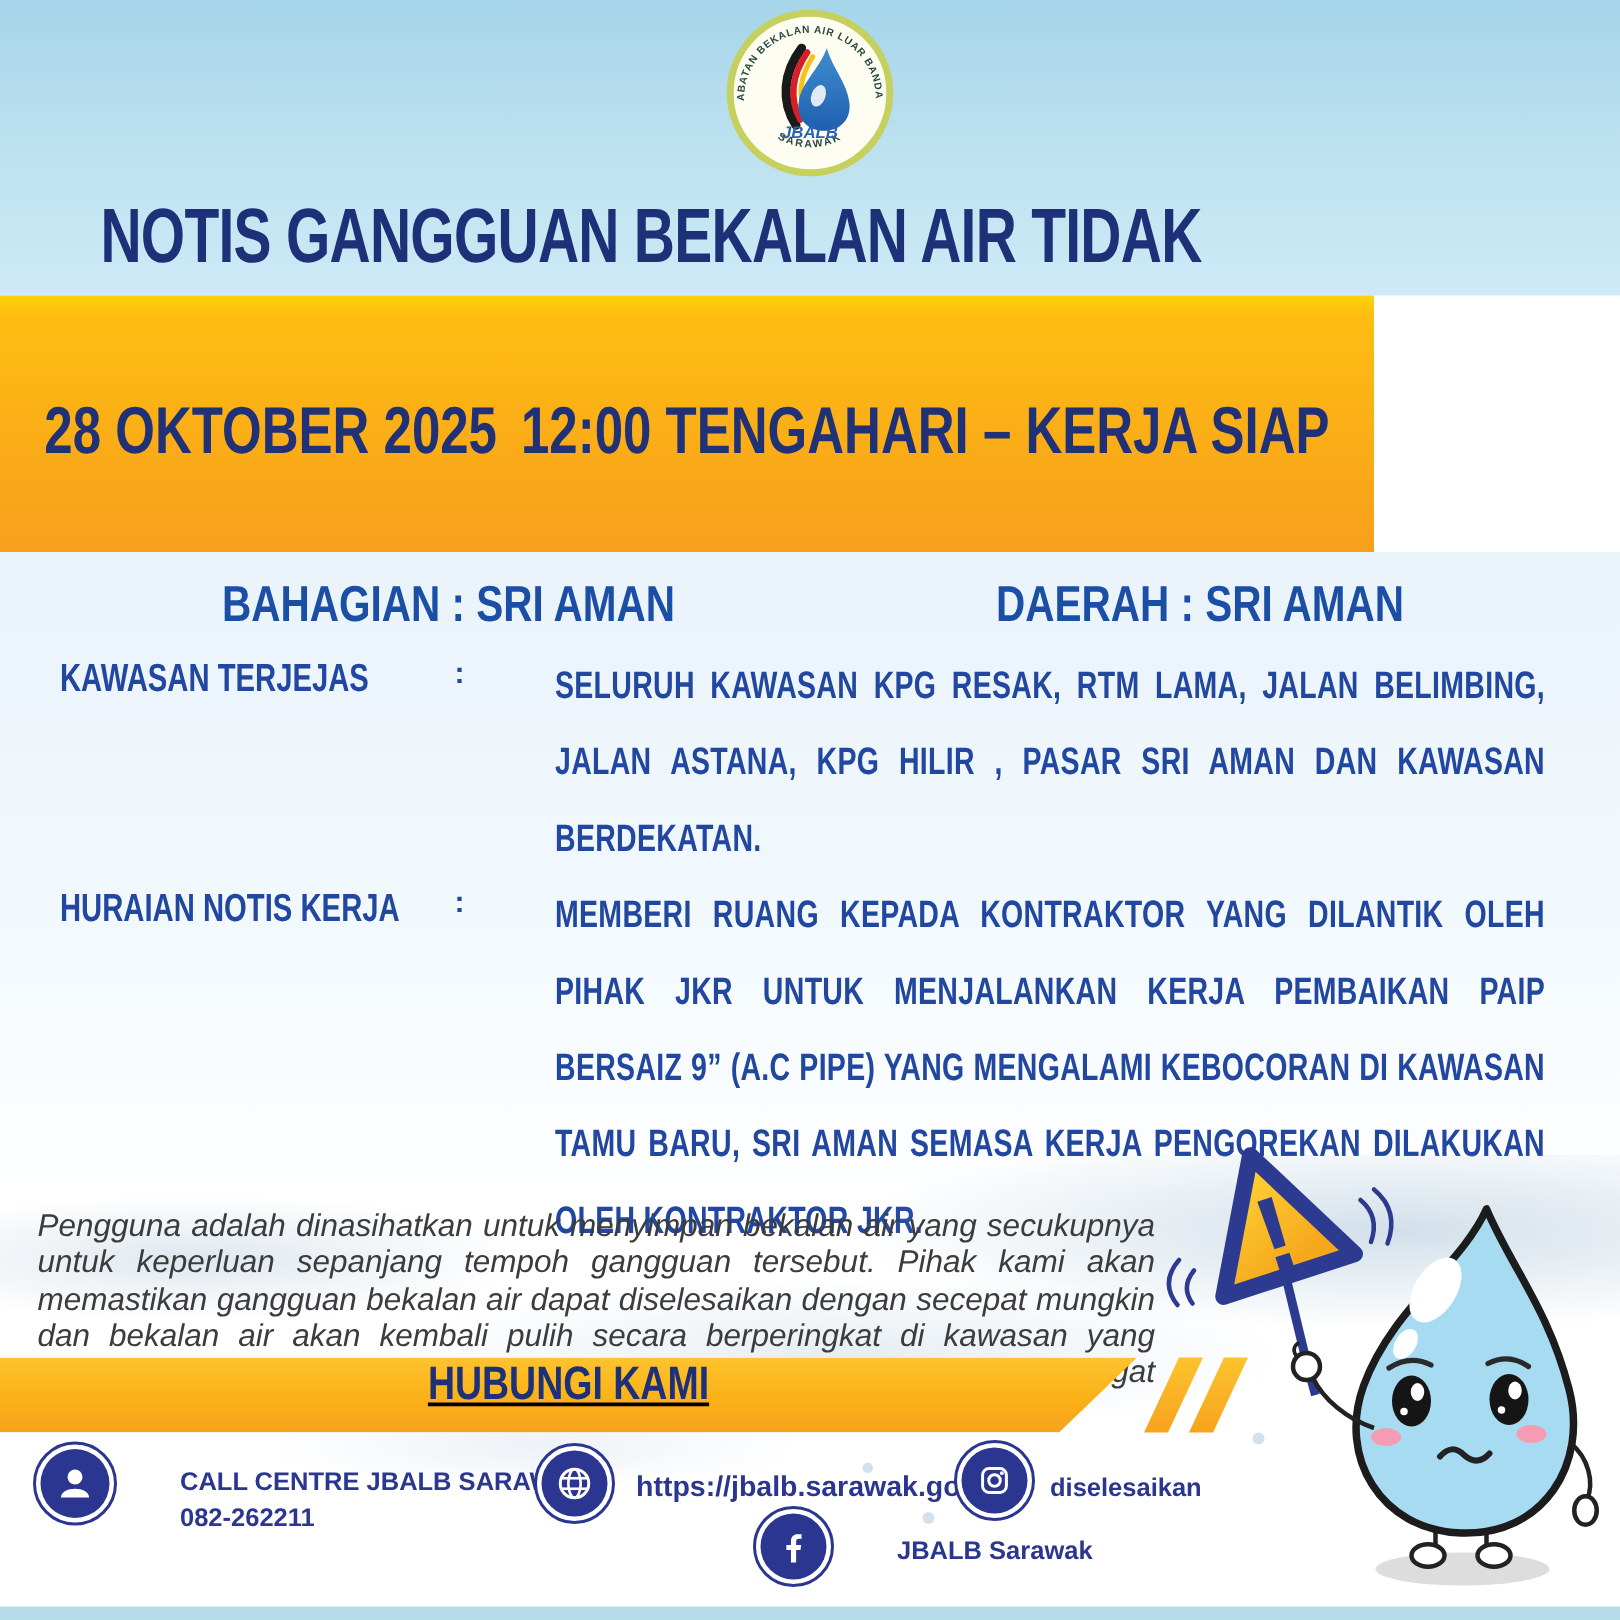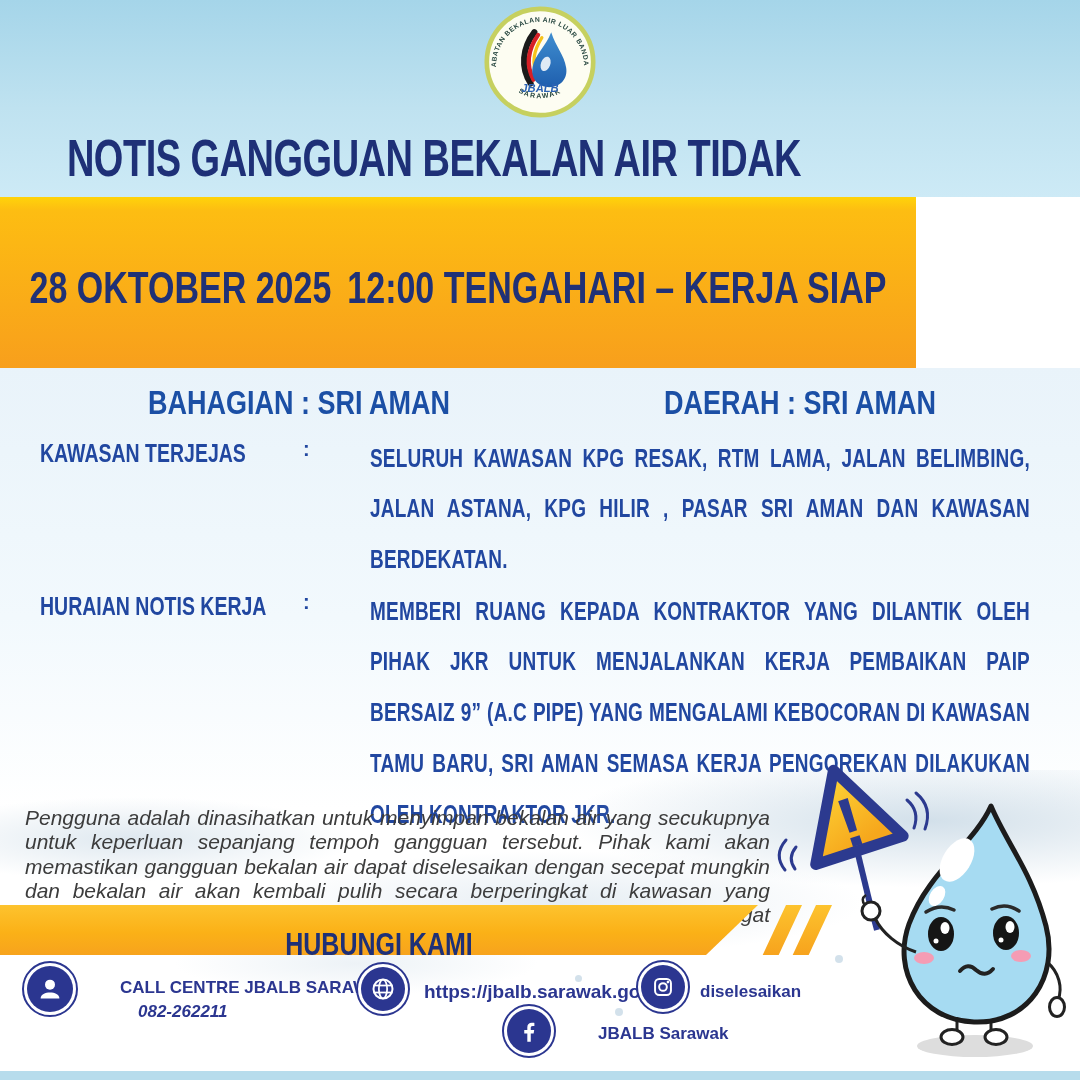--- a/index.html
+++ b/index.html
@@ -49,21 +49,21 @@
   .droplet{position:absolute;border-radius:50%;background:rgba(140,175,202,.38);}
   .advisory{
     position:absolute;left:25px;top:806px;width:745px;
     color:#3c3c3c;font-style:italic;font-size:21px;line-height:1.16;text-align:justify;
   }
   
   .contact-banner{
     position:absolute;top:905px;left:0;width:758px;height:50px;
     background:linear-gradient(180deg,#fdc32e 0%,#fbb117 55%,#f7a31d 100%);
     clip-path:polygon(0 0,100% 0,calc(100% - 52px) 100%,0 100%);
-    display:flex;align-items:flex-end;justify-content:center;
+    display:flex;align-items:flex-start;justify-content:center;text-decoration:underline;
   }
   .contact-banner-text{color:#1e3077;font-weight:bold;font-size:25px;}
   .stripe{position:absolute;top:905px;width:16px;height:50px;
     background:linear-gradient(180deg,#fdc32e,#f7a31d);transform:skewX(-25deg);transform-origin:left top;}
   .stripe1{left:786px;} .stripe2{left:816px;}
   
   .cicon{position:absolute;border:2px solid #2b3690;background:#fff;border-radius:50%;
     padding:3px;box-sizing:border-box;display:flex;}
   .cdisc{flex:1;background:#2b3690;border-radius:50%;display:flex;align-items:center;justify-content:center;}
   .ctext{position:absolute;color:#2b3690;font-weight:bold;font-size:17px;line-height:24px;white-space:nowrap;}
@@ -145,21 +145,21 @@
 
   <div class="cicon" style="left:22px;top:961px;width:56px;height:56px;">
     <div class="cdisc">
       <svg viewBox="0 0 24 24" width="30" height="30">
         <circle cx="12" cy="8.5" r="4" fill="#fff"></circle>
         <path d="M4.5 19.5 C 4.5 13.2 19.5 13.2 19.5 19.5 Z" fill="#fff"></path>
       </svg>
     </div>
   </div>
   <div class="ctext" style="left:120px;top:976px;">CALL CENTRE JBALB SARAWAK</div>
-  <div class="ctext" style="left:138px;top:1000px;font-style:italic;">082-262211</div>
+  <div class="ctext" style="left:120px;top:1000px;">082-262211</div>
 
   <div class="cicon" style="left:356px;top:962px;width:54px;height:54px;">
     <div class="cdisc">
       <svg viewBox="0 0 24 24" width="30" height="30">
         <circle cx="12" cy="12" r="7.6" fill="none" stroke="#fff" stroke-width="1.6"></circle>
         <ellipse cx="12" cy="12" rx="3.3" ry="7.6" fill="none" stroke="#fff" stroke-width="1.4"></ellipse>
         <line x1="4.6" y1="9.2" x2="19.4" y2="9.2" stroke="#fff" stroke-width="1.4"></line>
         <line x1="4.6" y1="14.8" x2="19.4" y2="14.8" stroke="#fff" stroke-width="1.4"></line>
       </svg>
     </div>

